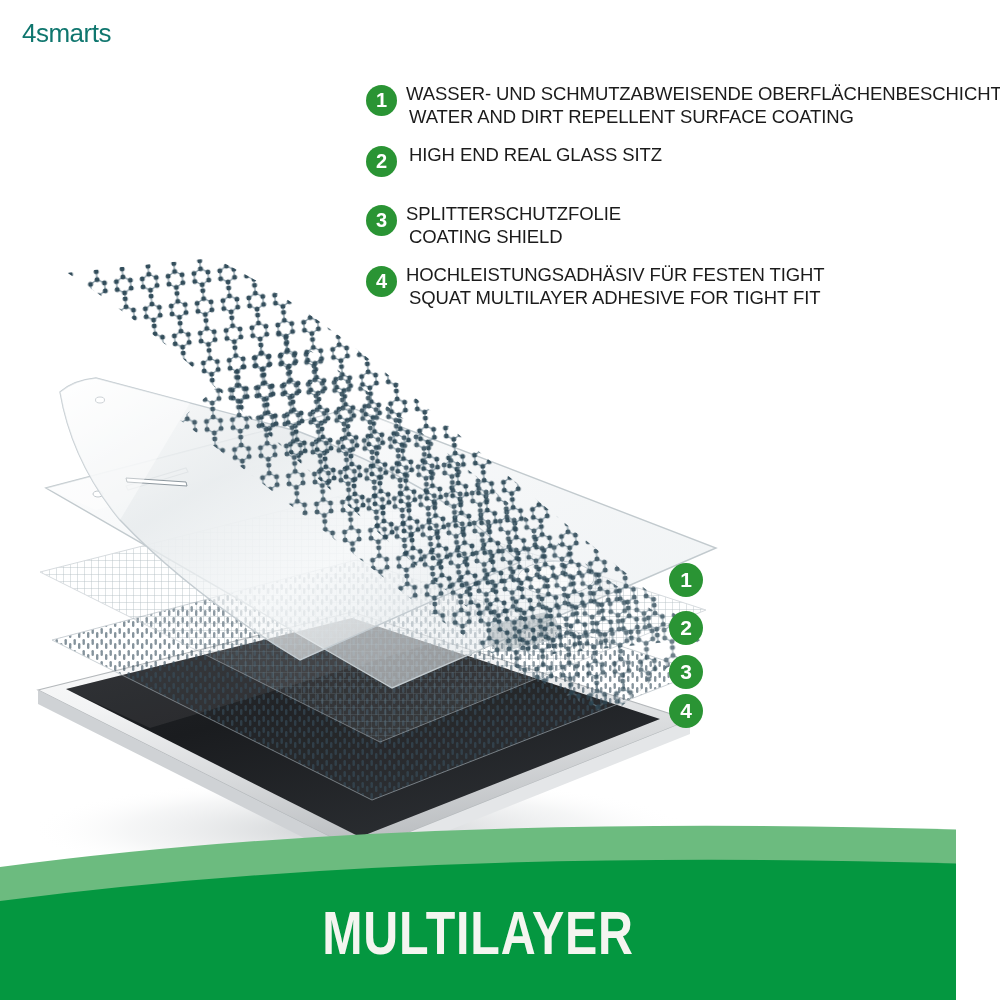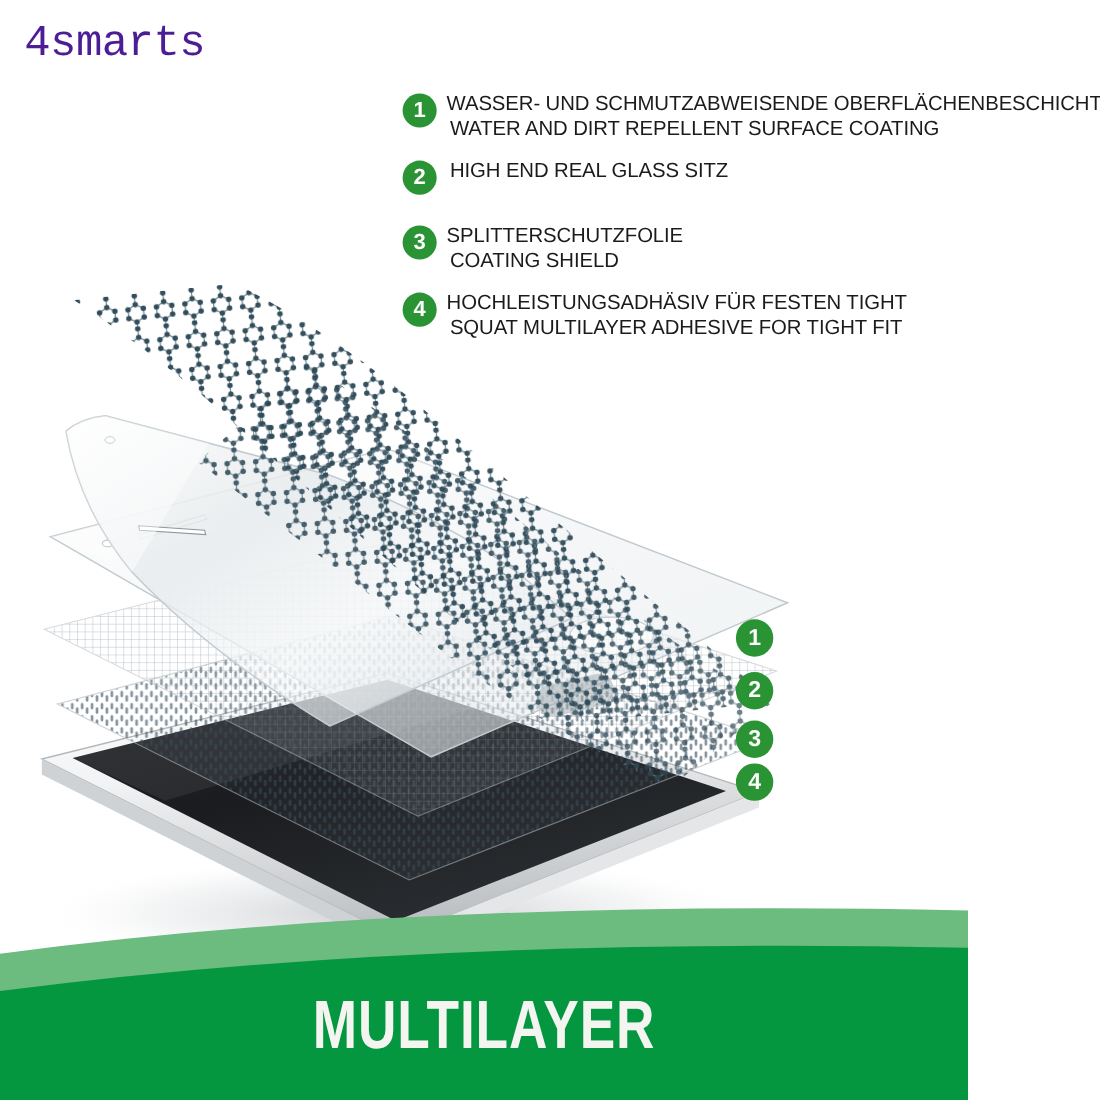--- a/index.html
+++ b/index.html
@@ -11,24 +11,24 @@
     width: 1000px; height: 1000px;
     background: #ffffff;
     overflow: hidden;
     font-family: "Liberation Sans", sans-serif;
   }
 
   
   #brand-logo {
     position: absolute;
     left: 22px; top: 18px;
-    font-family: Liberation Mono, monospace;
-    font-size: 40px;
+    font-family: Liberation Sans, sans-serif;
+    font-size: 26px;
     letter-spacing: -0.5px;
-    color: #4c1d95;
+    color: #0f766e;
     font-weight: 400;
     white-space: nowrap;
   }
 
   
   #feature-list {
     position: absolute;
     left: 366px; top: 82px;
     width: 625px;
   }
@@ -79,21 +79,21 @@
     position: absolute;
     left: 0; top: 0;
     width: 1000px; height: 1000px;
     pointer-events: none;
   }
 
   
   #bottom-banner {
     position: absolute;
     left: 0; bottom: 0;
-    width: 880px; height: 175px;
+    width: 956px; height: 175px;
     overflow: hidden;
   }
   #banner-title {
     position: absolute;
     left: 0; right: 0;
     bottom: 32px;
     text-align: center;
     color: #f4f5f0;
     font-family: "Liberation Sans Narrow", "Liberation Sans", sans-serif;
     font-size: 62px;

